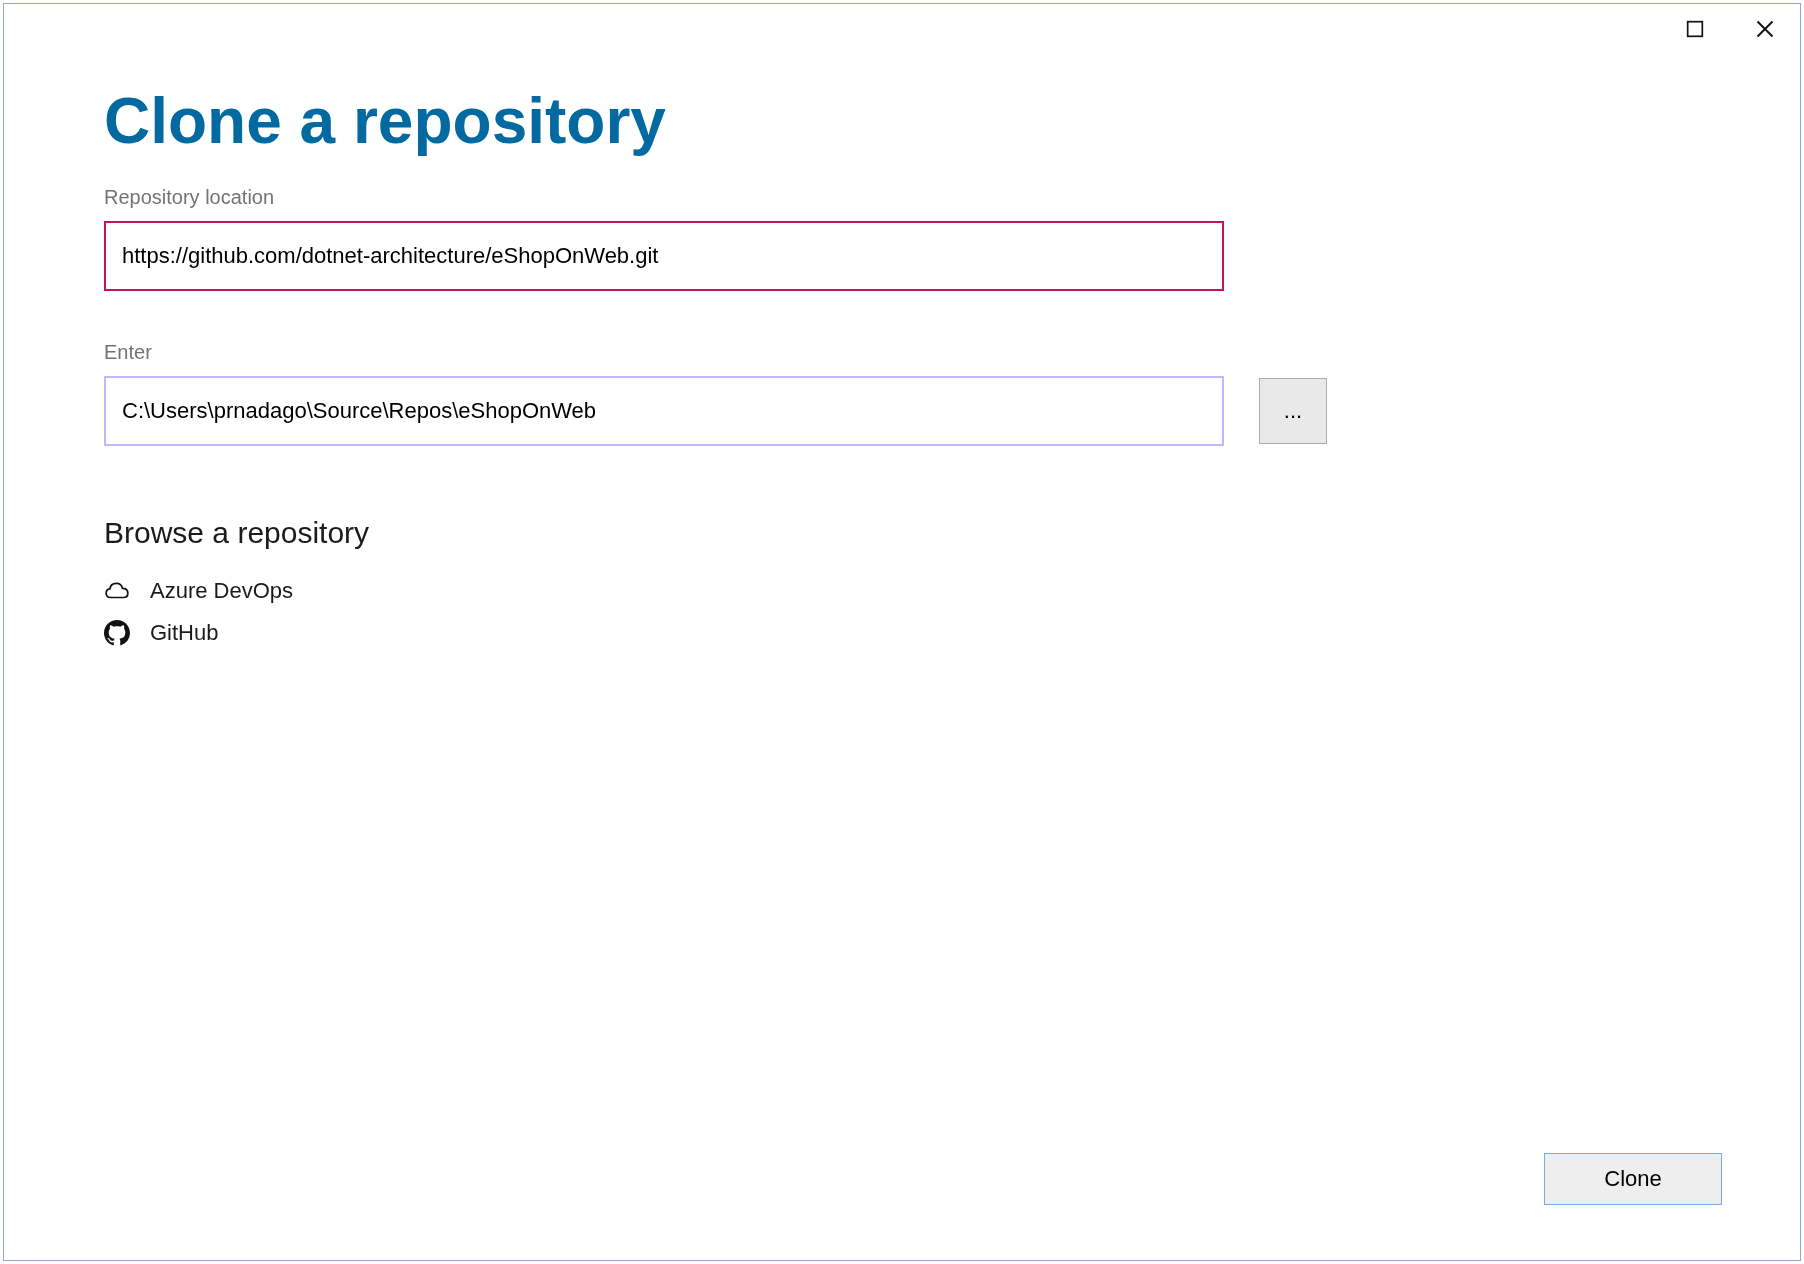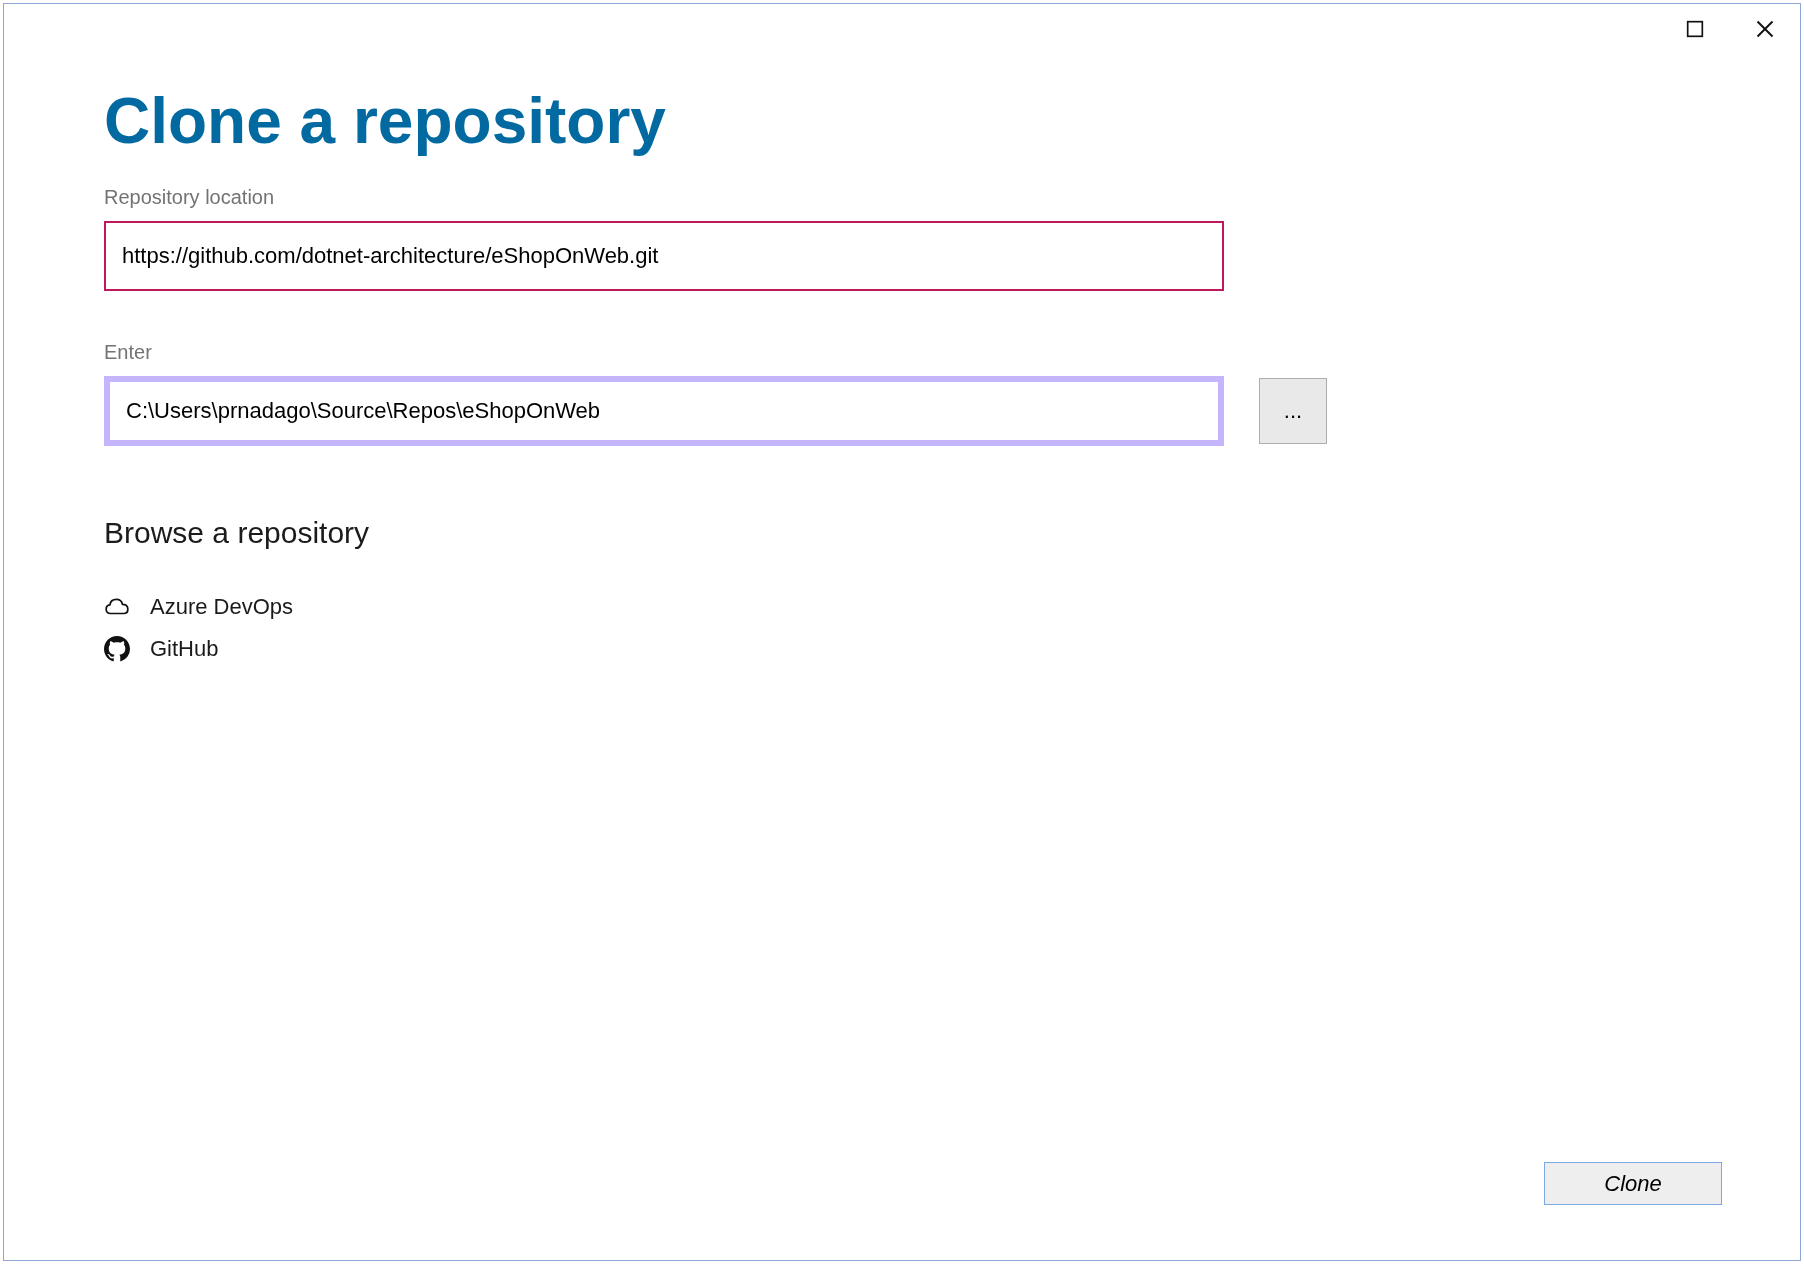--- a/index.html
+++ b/index.html
@@ -62,21 +62,21 @@
     }
     .field-label {
       font-size: 20px;
       color: #737373;
       margin-bottom: 12px;
       display: block;
     }
     .text-input {
       width: 1120px;
       height: 70px;
-      border: 6px solid #c4b5fd;
+      border: 2px solid #c4b5fd;
       font-size: 22px;
       padding: 0 16px;
       font-family: inherit;
       outline: none;
       background: #fff;
     }
     .text-input.focused {
       border: 2px solid #be185d;
     }
     .field-group {
@@ -97,46 +97,45 @@
       cursor: pointer;
       display: flex;
       align-items: center;
       justify-content: center;
       font-family: inherit;
     }
     .section-heading {
       font-size: 30px;
       font-weight: 400;
       margin-top: 70px;
-      margin-bottom: 36px;
+      margin-bottom: 20px;
     }
     .provider-row {
       display: flex;
       align-items: flex-end;
       gap: 20px;
       padding: 8px 0;
       cursor: pointer;
       font-size: 22px;
     }
     .provider-row svg {
       width: 26px;
       height: 26px;
     }
     .clone-btn {
       position: absolute;
       right: 78px;
       bottom: 55px;
       width: 178px;
-      height: 43px;
+      height: 52px;
       background: #eee;
       border: 1px solid #7aa9e6;
       font-size: 22px;
       cursor: pointer;
       font-family: inherit;
-      font-style: italic;
     }
   </style>
 </head>
 <body>
 
 <div class="dialog">
 
   <div class="titlebar">
     <div class="titlebar-btn">
       <svg viewBox="0 0 16 16" width="18" height="18">

